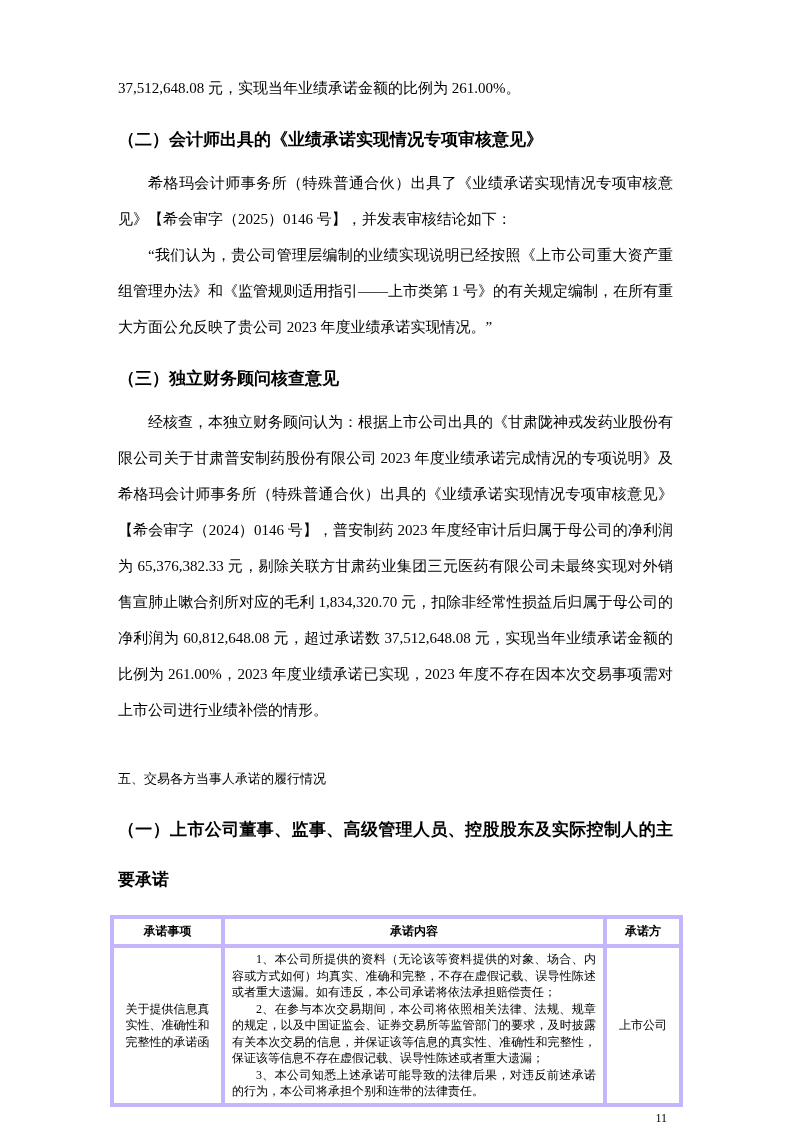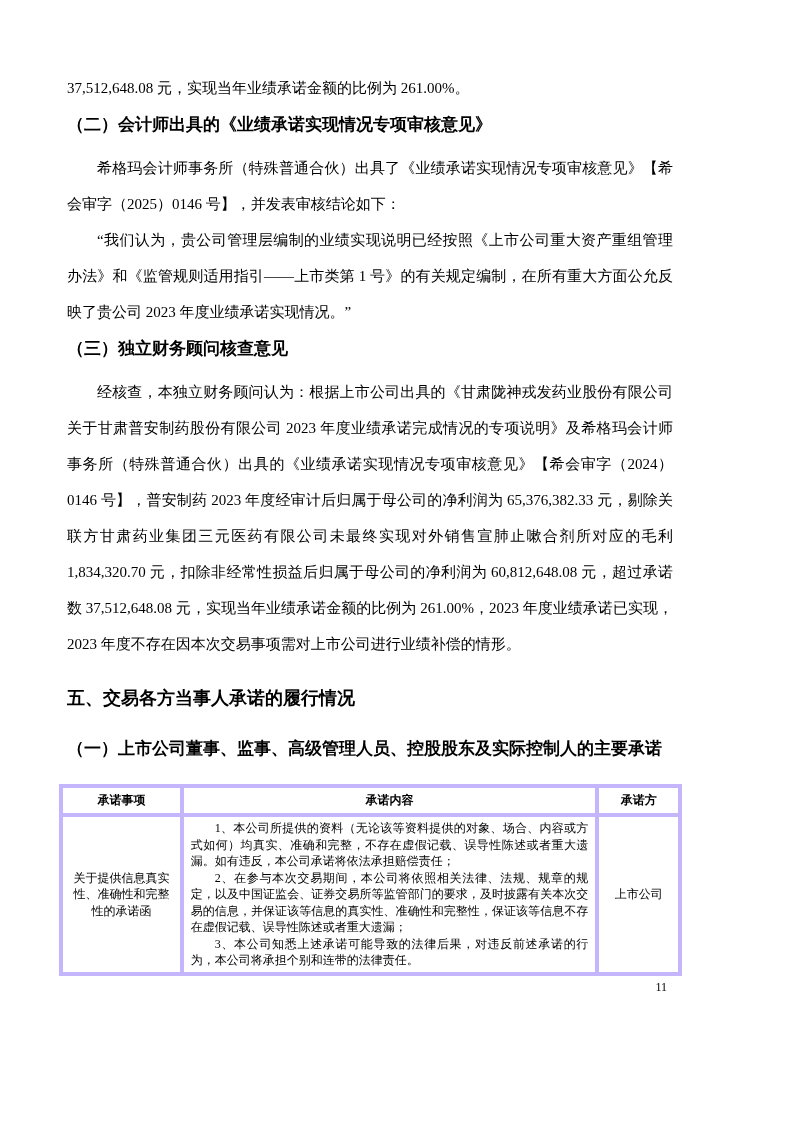--- a/index.html
+++ b/index.html
@@ -9,43 +9,43 @@
   }
   .page {
     position: relative;
     width: 794px;
     height: 1122px;
     margin: 0 auto;
     background: #ffffff;
     color: #000000;
     font-family: "Liberation Serif", "DejaVu Serif", serif;
     box-sizing: border-box;
-    padding: 70px 121px 0 67px;
+    padding: 70px 121px 0 118px;
     overflow: hidden;
   }
   p.body {
     font-size: 15px;
     line-height: 36px;
     text-align: justify;
     margin: 0;
   }
   p.body.indent { text-indent: 2em; }
   h1.sec {
     font-family: "Liberation Sans", "DejaVu Sans", sans-serif;
-    font-size: 18px;
-    font-weight: bold;
+    font-size: 13px;
+    font-weight: normal;
     line-height: 28px;
-    margin: 22px 0 0 0;
+    margin: 37px 0 0 0;
   }
   h2.sub {
     font-family: "Liberation Sans", "DejaVu Sans", sans-serif;
     font-size: 17px;
     font-weight: bold;
     line-height: 26px;
-    margin: 6px 0 12px 0;
+    margin: 21px 0 12px 0;
     text-align: justify;
   }
   h2.sub.two-line {
     line-height: 50px;
     margin: 12px 0 10px 0;
   }
   table.commitments {
     width: calc(100% + 17px);
     margin-left: -8px;
     margin-top: 4px;

